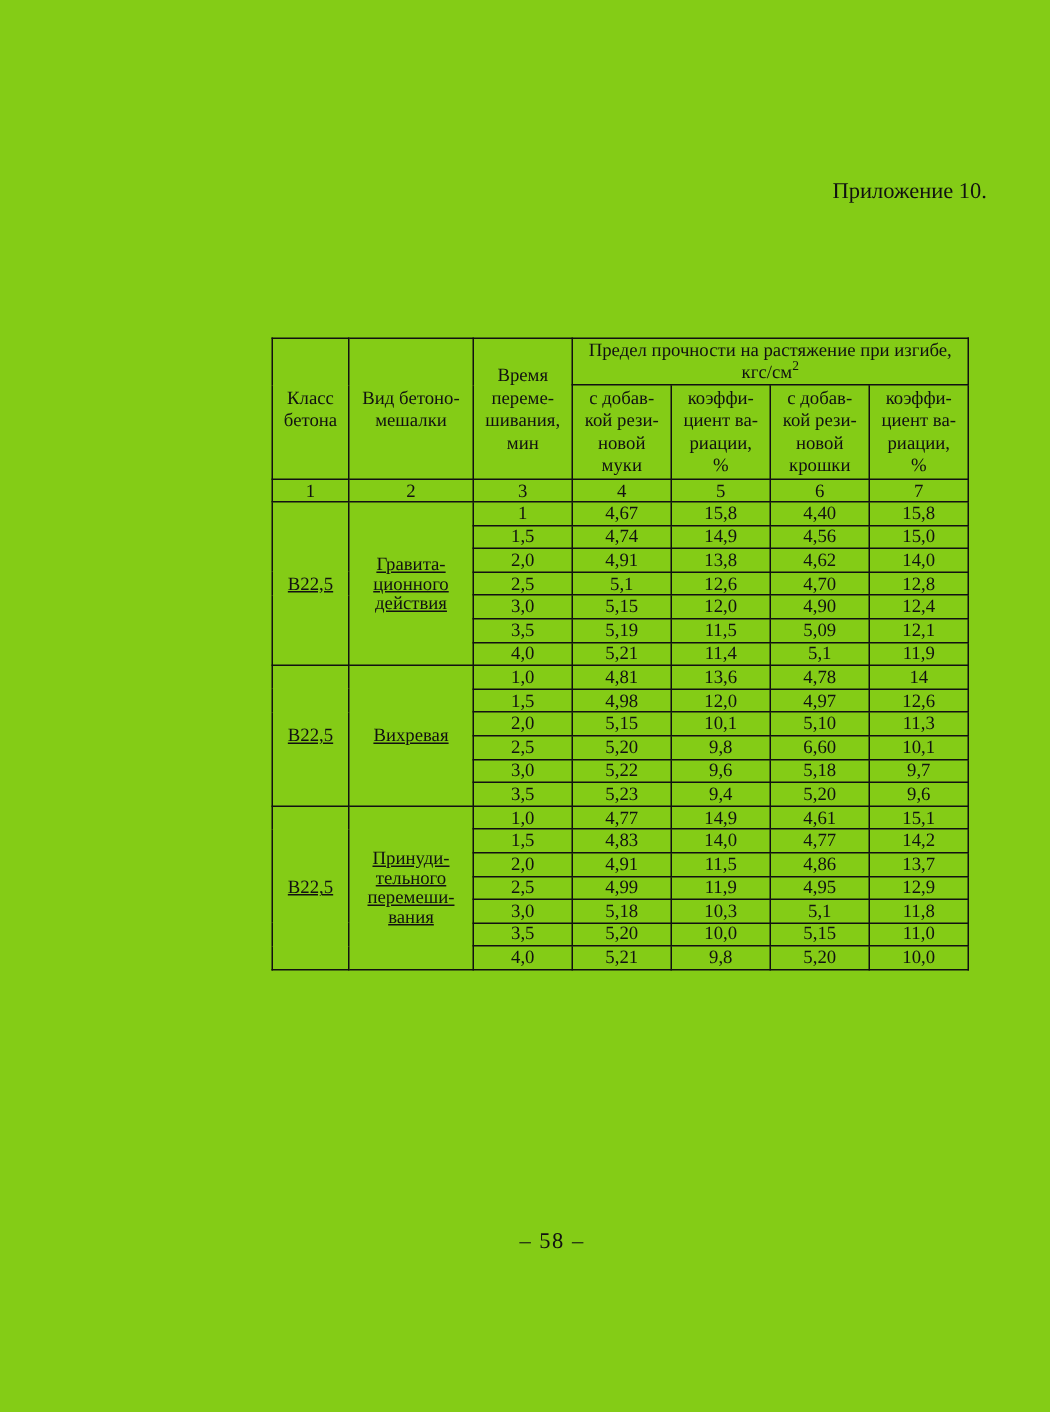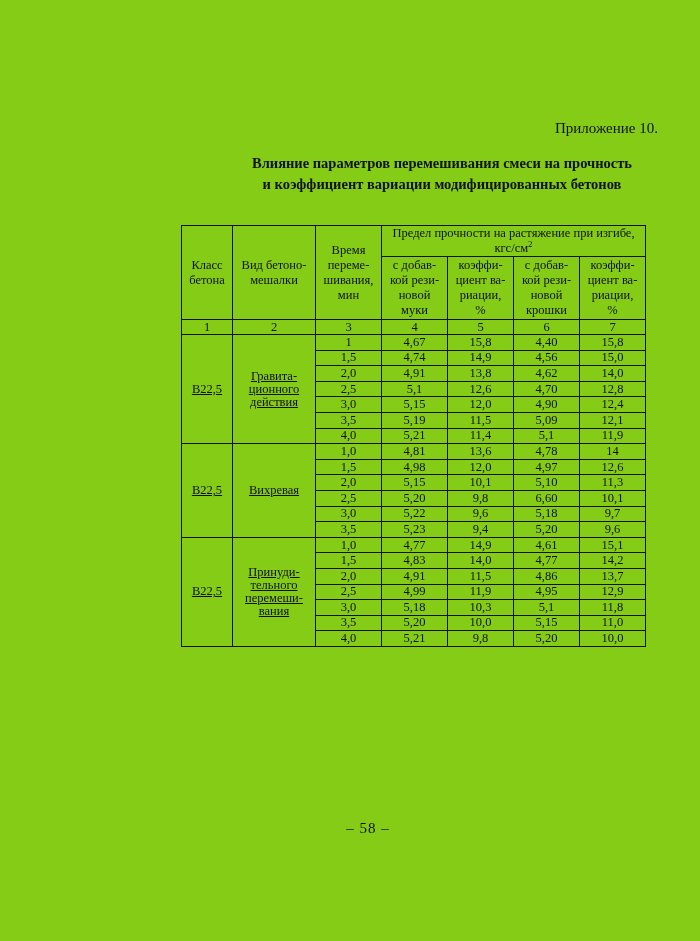--- a/index.html
+++ b/index.html
@@ -63,22 +63,21 @@
   }
 </style>
 </head>
 <body>
 
 <div class="page">
 
   <div class="appendix">Приложение 10.</div>
 
   <div class="doc-title">
-    <span>Влияние параметров перемешивания смеси на прочность</span><br>
-    <span>и коэффициент вариации модифицированных бетонов</span>
+    <br>
   </div>
 
   <table class="doc-table">
     <colgroup>
       <col style="width:51px">
       <col style="width:83px">
       <col style="width:66px">
       <col style="width:66px">
       <col style="width:66px">
       <col style="width:66px">

